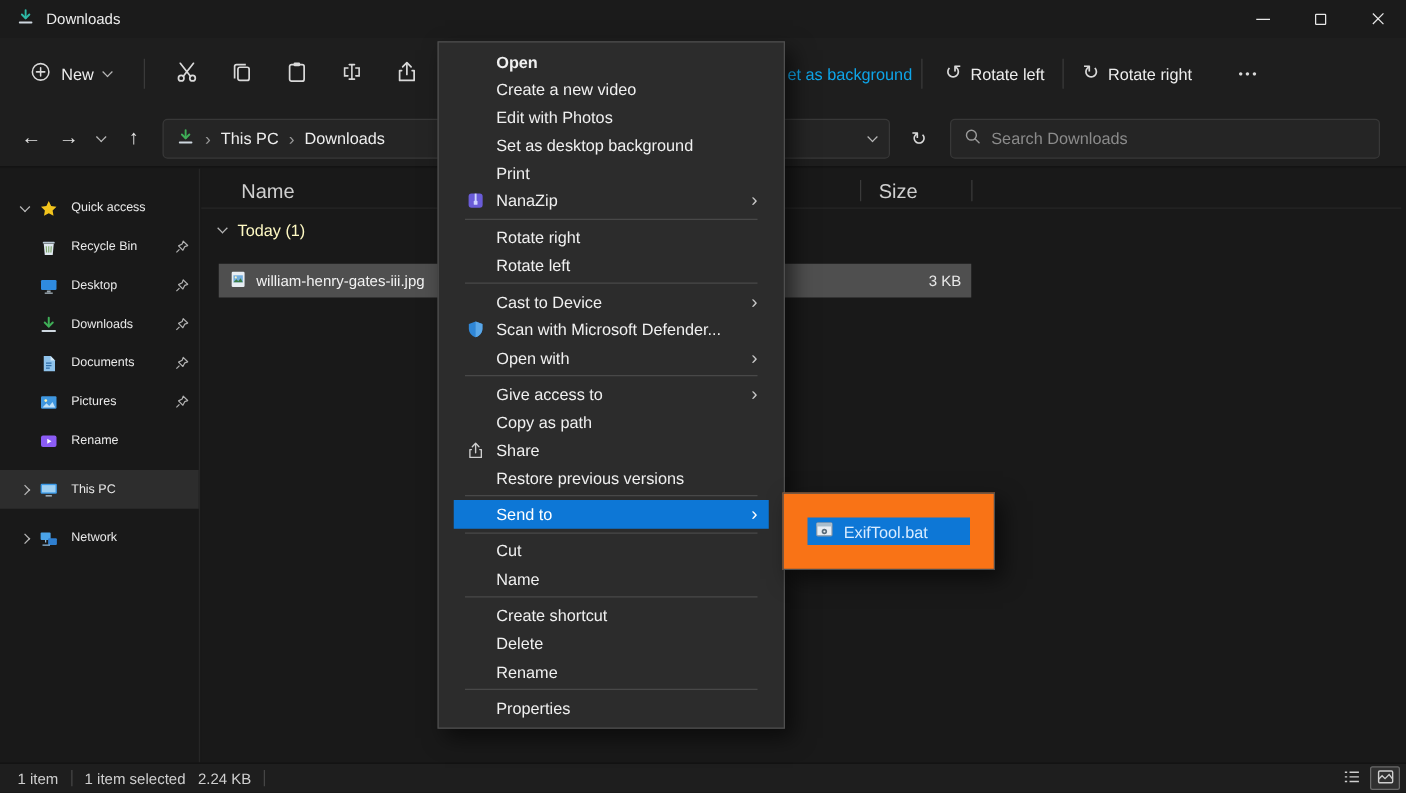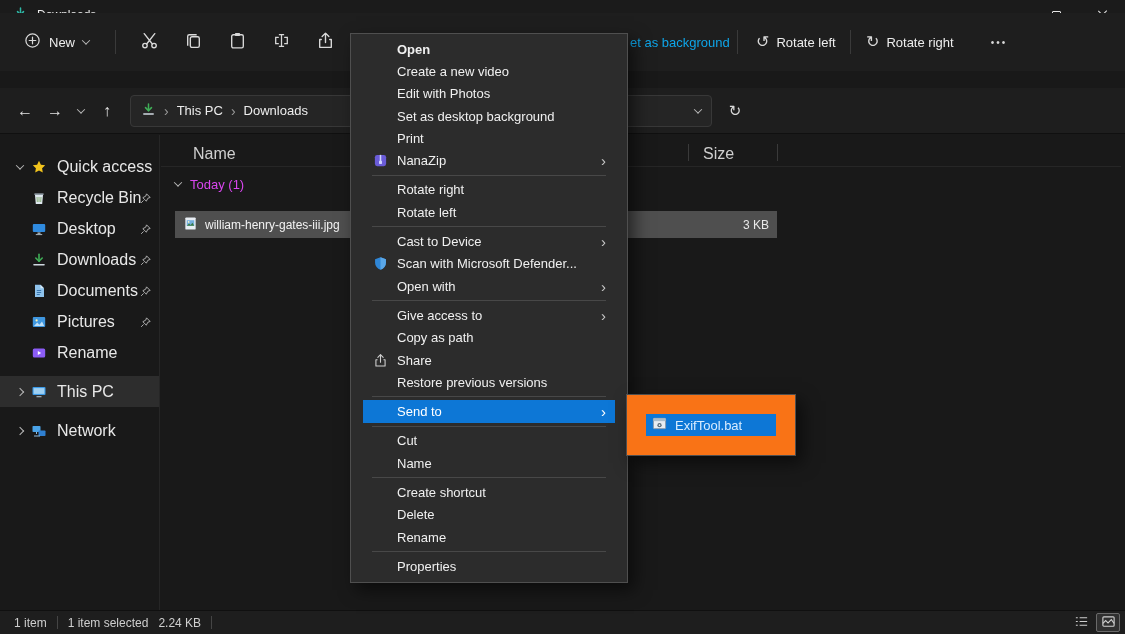--- a/index.html
+++ b/index.html
@@ -15,21 +15,21 @@
   .titlebar .title-text{font-size:12px;color:#ededed;}
   .win-controls{position:absolute;right:0;top:0;height:30px;display:flex;}
   .wc{width:46px;height:30px;display:flex;align-items:center;justify-content:center;cursor:default;}
   .min-glyph{width:11px;height:1px;background:#e8e8e8;display:block;}
   .max-glyph{width:9px;height:9px;border:1px solid #e8e8e8;border-radius:1px;display:block;}
   .close-x{position:relative;width:12px;height:12px;display:block;}
   .close-x::before,.close-x::after{content:"";position:absolute;left:5.5px;top:0;width:1.2px;height:12px;background:#e8e8e8;}
   .close-x::before{transform:rotate(45deg);} .close-x::after{transform:rotate(-45deg);}
 
   
-  .toolbar{position:absolute;top:13px;left:0;right:0;height:58px;background:#1e1e1e;}
+  .toolbar{position:absolute;top:30px;left:0;right:0;height:58px;background:#1e1e1e;}
   .tb-left{position:absolute;left:12px;top:0;height:58px;display:flex;align-items:center;gap:6px;}
   .new-btn{display:flex;align-items:center;gap:8px;padding:7px 12px;border-radius:4px;background:transparent;border:none;color:#ededed;font-size:13px;font-family:inherit;}
   .tsep{width:1px;height:24px;background:#3a3a3a;margin:0 8px;}
   .tbtn{width:38px;height:34px;display:flex;align-items:center;justify-content:center;border-radius:4px;background:transparent;border:none;}
   .chev{display:inline-block;width:6px;height:6px;border-right:1.4px solid #b8b8b8;border-bottom:1.4px solid #b8b8b8;}
   .chev.down{transform:rotate(45deg) translate(-1px,-1px);}
   .chev.right{transform:rotate(-45deg);}
   .tb-right-label{position:absolute;left:630px;top:0;height:58px;display:flex;align-items:center;font-size:13px;color:#0ea5e9;}
   .tb-vsep1{position:absolute;left:737px;top:17px;width:1px;height:24px;background:#3a3a3a;}
   .tb-vsep2{position:absolute;left:850px;top:17px;width:1px;height:24px;background:#3a3a3a;}
@@ -46,34 +46,34 @@
   .crumb{font-size:13px;color:#ededed;}
   .crumb-sep{color:#9a9a9a;font-size:14px;line-height:1;}
   .addr-chev{margin-left:auto;}
   .refresh-btn{width:34px;height:30px;margin-left:6px;display:flex;align-items:center;justify-content:center;border:none;background:transparent;color:#d9d9d9;font-size:15px;font-family:inherit;}
   .searchbox{margin-left:8px;width:344px;height:32px;background:#252525;border:1px solid #383838;border-radius:4px;display:flex;align-items:center;padding:0 10px;gap:8px;}
   .searchbox input{flex:1;background:transparent;border:none;outline:none;color:#e8e8e8;font-size:13px;font-family:inherit;}
   .searchbox input::placeholder{color:#8b8b8b;}
 
   
   .sidebar{position:absolute;top:135px;left:0;width:160px;bottom:24px;background:#191919;border-right:1px solid #262626;padding-top:16px;}
-  .side-item{height:31px;display:flex;align-items:center;padding-left:10px;font-size:16px;color:#e8e8e8;position:relative;text-align:right;}
+  .side-item{height:31px;display:flex;align-items:center;padding-left:10px;font-size:10px;color:#e8e8e8;position:relative;text-align:right;}
   .side-item .tree{width:20px;display:flex;align-items:center;justify-content:center;flex:none;}
   .side-item .sicon{width:18px;display:flex;align-items:center;justify-content:center;margin-right:9px;flex:none;}
   .side-item .pin{position:absolute;right:7px;top:9px;}
   .side-item.selected{background:#2d2d2d;}
   .side-item.gap{margin-top:8px;}
 
   
   .main{position:absolute;top:135px;left:161px;right:0;bottom:24px;background:#191919;}
   .colheader{position:absolute;top:2px;left:0;right:4px;height:30px;border-bottom:1px solid #262626;font-size:16px;color:#cfcfcf;}
   .colheader .col-name{position:absolute;left:32px;top:8px;}
   .colheader .col-size{position:absolute;left:542px;top:8px;}
   .colheader .cvs{position:absolute;top:7px;width:1px;height:17px;background:#3a3a3a;}
-  .group-row{position:absolute;top:38px;left:14px;height:22px;display:flex;align-items:center;gap:9px;font-size:13px;color:#d946ef;}
+  .group-row{position:absolute;top:38px;left:14px;height:22px;display:flex;align-items:center;gap:9px;font-size:13px;color:#fef9c3;}
   .file-row{position:absolute;top:76px;left:14px;width:602px;height:27px;background:var(--selection);display:flex;align-items:center;padding:0 8px;gap:7px;}
   .file-row .fname{font-size:12px;color:#f2f2f2;}
   .file-row .fsize{margin-left:auto;font-size:12px;color:#e8e8e8;}
 
   
   .statusbar{position:absolute;bottom:0;left:0;right:0;height:24px;background:#1e1e1e;border-top:1px solid #101010;display:flex;align-items:center;padding-left:14px;gap:10px;font-size:12px;color:#cfcfcf;}
   .sbar-sep{width:1px;height:13px;background:#454545;}
   .view-toggles{position:absolute;right:5px;top:2px;display:flex;gap:3px;}
   .vt{width:24px;height:19px;display:flex;align-items:center;justify-content:center;border:1px solid transparent;background:transparent;}
   .vt.selected{border-color:#6a6a6a;background:#303030;border-radius:2px;}
@@ -223,20 +223,29 @@
     <span class="crumb-sep">›</span>
     <span class="crumb">This PC</span>
     <span class="crumb-sep">›</span>
     <span class="crumb">Downloads</span>
     <span class="addr-chev chev down"></span>
   </div>
   <button class="refresh-btn">
       <span>↻</span>
     </button>
 
+  <div class="searchbox">
+    <span>
+      <svg viewBox="0 0 16 16" width="14" height="14">
+          <circle cx="7" cy="7" r="4.5" fill="none" stroke="#9a9a9a" stroke-width="1.3"></circle>
+          <path d="M10.5 10.5L14 14" stroke="#9a9a9a" stroke-width="1.3" stroke-linecap="round"></path>
+        </svg>
+    </span>
+    <input type="text" placeholder="Search Downloads" style="">
+  </div>
 </div>
 
 <div class="sidebar">
   <div class="side-item">
     <span class="tree">
         <span class="chev down"></span>
       </span>
     <span class="sicon">
         <svg viewBox="0 0 16 16" width="16" height="16">
           <path d="M8 1.8l1.9 3.9 4.3.6-3.1 3 .7 4.3L8 11.6l-3.8 2 .7-4.3-3.1-3 4.3-.6z" fill="#f2c41d"></path>

